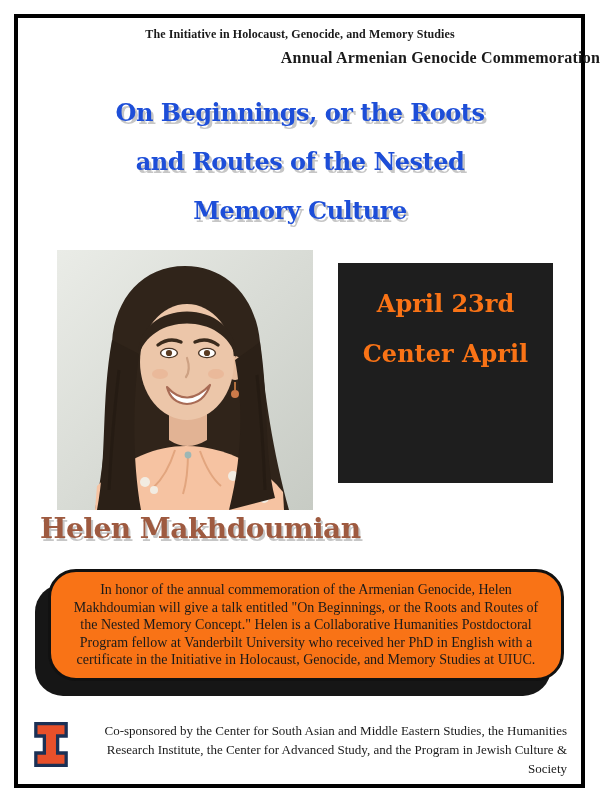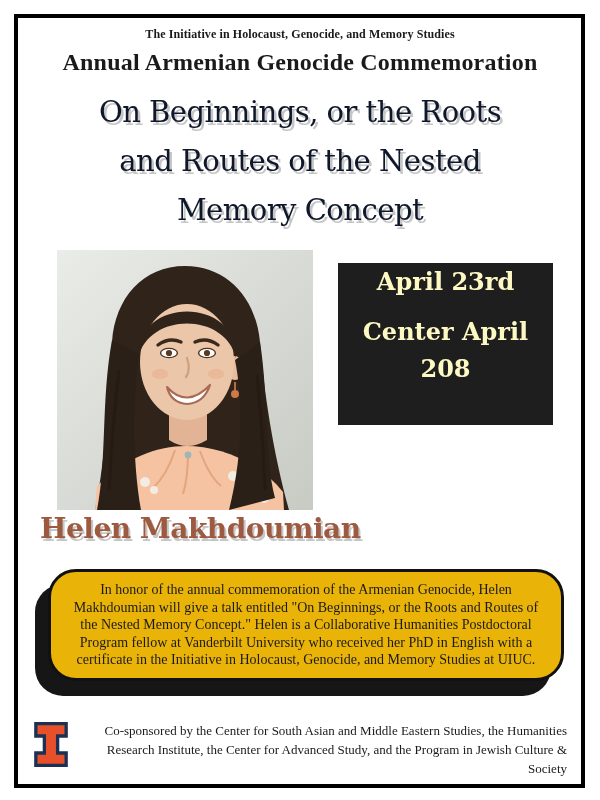--- a/index.html
+++ b/index.html
@@ -9,48 +9,48 @@
   }
   .frame{
     position:absolute;left:14px;top:14px;width:571px;height:774px;
     border:4px solid #000;box-sizing:border-box;pointer-events:none;
   }
   .kicker{
     position:absolute;top:27px;left:0;right:0;text-align:center;
     font-weight:bold;font-size:12px;letter-spacing:0.1px;
   }
   .series{
-    position:absolute;top:49px;left:0;right:0;text-align:center;
-    font-weight:bold;font-size:24px;letter-spacing:0.2px;
+    position:absolute;top:49px;left:0;right:0;text-align:right;
+    font-weight:bold;font-size:16px;letter-spacing:0.2px;
   }
   .talk-title{
     position:absolute;top:88px;left:0;right:0;text-align:center;
-    font-family:"DejaVu Serif", serif;font-weight:normal;font-size:29px;
-    line-height:49px;color:#0f172a;letter-spacing:-0.5px;
+    font-family:"DejaVu Serif", serif;font-weight:bold;font-size:24px;
+    line-height:49px;color:#1d4ed8;letter-spacing:-0.5px;
     text-shadow:2.5px 2.5px 0 #c6c6c6;
   }
   .photo{
     position:absolute;left:57px;top:250px;width:256px;height:260px;overflow:hidden;
   }
   .photo svg{display:block;}
   .event-box{
-    position:absolute;left:338px;top:263px;width:215px;height:162px;
-    background:#1e1e1e;color:#fef9c3;text-align:center;
+    position:absolute;left:338px;top:263px;width:215px;height:220px;
+    background:#1e1e1e;color:#f97316;text-align:center;
     font-family:"DejaVu Serif", serif;font-weight:bold;
-    font-size:24px;line-height:37px;box-sizing:border-box;
+    font-size:24px;line-height:37px;padding-top:22px;box-sizing:border-box;
   }
   .ev-gap{height:13px;}
   .speaker-name{
     position:absolute;left:40px;top:512px;
     font-family:"DejaVu Serif", serif;font-weight:bold;font-size:28px;
     color:#9E5A40;letter-spacing:-0.5px;text-shadow:2px 2.5px 0 #c6c6c6;text-align:center;
   }
   .bubble{
     position:absolute;left:48px;top:569px;width:516px;height:112px;
-    background:#eab308;border:3px solid #111111;border-radius:28px;
+    background:#f97316;border:3px solid #111111;border-radius:28px;
     box-shadow:-13px 15px 0 #161616;box-sizing:border-box;
     display:flex;align-items:center;
   }
   .bubble p{
     margin:0;width:100%;text-align:center;
     font-size:14px;line-height:17.5px;padding:0 13px;
   }
   .footer-logo{position:absolute;left:33px;top:720px;width:36px;height:49px;}
   .footer-text{
     position:absolute;left:85px;top:721px;width:482px;margin:0;
@@ -61,21 +61,21 @@
 <body>
 
 <div class="frame"></div>
 
 <div class="kicker">The Initiative in Holocaust, Genocide, and Memory Studies</div>
 <div class="series">Annual Armenian Genocide Commemoration</div>
 
 <div class="talk-title">
   <div>On Beginnings, or the Roots</div>
   <div>and Routes of the Nested</div>
-  <div>Memory Concept</div>
+  <div>Memory Culture</div>
 </div>
 
 <div class="photo">
   <svg width="256" height="260" viewBox="0 0 256 260" xmlns="http://www.w3.org/2000/svg">
     <defs>
       <linearGradient id="pbg" x1="0" y1="0" x2="1" y2="1">
         <stop offset="0" stop-color="#eaece7"></stop>
           <stop offset="1" stop-color="#c7cbc4"></stop>
       </linearGradient>
     </defs>
@@ -107,21 +107,20 @@
     <path d="M55,90 C44,150 50,210 40,260 L84,260 C75,208 76,150 82,104 Z" fill="#2b2017"></path>
     <path d="M203,92 C212,150 207,205 218,248 L172,260 C186,206 186,150 178,110 Z" fill="#2b2017"></path>
     <path d="M62,120 Q55,180 52,240 M200,125 Q206,185 208,240" stroke="#221911" stroke-width="3" fill="none" opacity="0.6"></path>
   </svg>
 </div>
 
 <div class="event-box">
   <div>April 23rd</div>
   <div class="ev-gap"></div>
   <div>Center April</div>
-  <div>208</div>
 </div>
 
 <div class="speaker-name">Helen Makhdoumian</div>
 
 <div class="bubble">
   <p>In honor of the annual commemoration of the Armenian Genocide, Helen Makhdoumian will give a talk entitled "On Beginnings, or the Roots and Routes of the Nested Memory Concept." Helen is a Collaborative Humanities Postdoctoral Program fellow at Vanderbilt University who received her PhD in English with a certificate in the Initiative in Holocaust, Genocide, and Memory Studies at UIUC.</p>
 </div>
 
 <div class="footer-logo">
   <svg width="36" height="49" viewBox="0 0 76 100" xmlns="http://www.w3.org/2000/svg">

